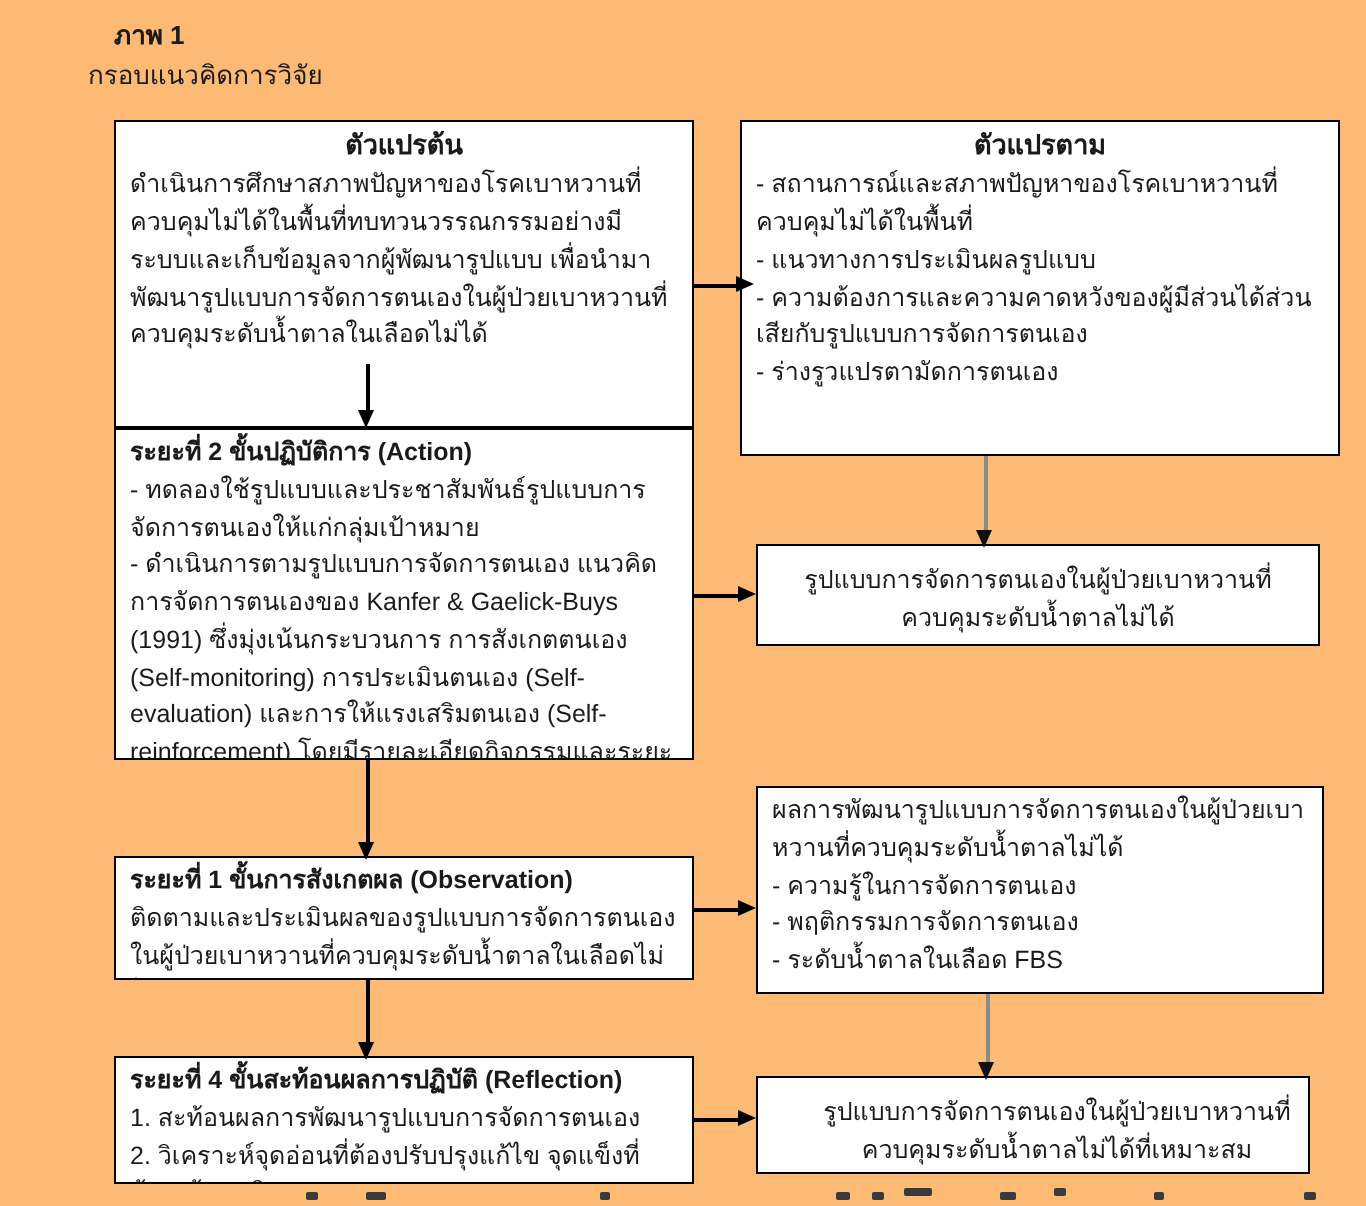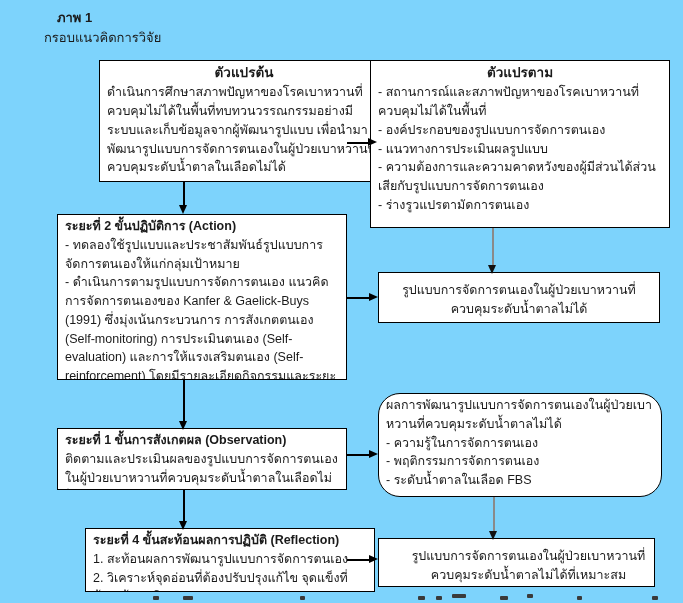--- a/index.html
+++ b/index.html
@@ -5,21 +5,21 @@
   html, body { margin: 0; padding: 0; }
   body {
     font-family: "Liberation Sans", "DejaVu Sans", sans-serif;
     background: #ffffff;
     color: #1a1a1a;
   }
   .canvas {
     position: relative;
     width: 683px;
     height: 603px;
-    background: #7dd3fc;
+    background: #fdba74;
     overflow: hidden;
     font-size: 12.5px;
     line-height: 1.5;
   }
   .fig-label {
     position: absolute; left: 57px; top: 8px;
     font-weight: bold; font-size: 13px;
   }
   .fig-subtitle {
     position: absolute; left: 44px; top: 28px;
@@ -36,29 +36,29 @@
   .box-header {
     text-align: center;
     font-weight: bold;
     font-size: 13.5px;
   }
   .box-heading { font-weight: bold; }
   .box-line { }
   .centered-text { text-align: center; padding-top: 6px; }
 
   
-  .box-l1 { left: 57px; top: 60px;  width: 290px; height: 122px; margin-left: 42px; }
+  .box-l1 { left: 57px; top: 60px;  width: 290px; height: 154px; }
   .box-l2 { left: 57px; top: 214px; width: 290px; height: 166px; }
   .box-l3 { left: 57px; top: 428px; width: 290px; height: 62px;  }
-  .box-l4 { left: 57px; top: 528px; width: 290px; height: 64px; margin-left: 28px;  }
+  .box-l4 { left: 57px; top: 528px; width: 290px; height: 64px;  }
 
   
   .box-r1 { left: 370px; top: 60px;  width: 300px; height: 168px; }
   .box-r2 { left: 378px; top: 272px; width: 282px; height: 51px;  }
-  .box-r3 { left: 378px; top: 393px; width: 284px; height: 104px; border-radius: 22px; }
+  .box-r3 { left: 378px; top: 393px; width: 284px; height: 104px; }
   .box-r4 { left: 378px; top: 538px; width: 277px; height: 49px; padding-left: 31px;  }
 
   
   .h-arrow {
     position: absolute;
     height: 1.5px;
     background: #000000;
   }
   .h-arrow::after {
     content: "";
@@ -144,21 +144,20 @@
 
   <div class="box box-l4">
     <div class="box-heading">ระยะที่ 4 ขั้นสะท้อนผลการปฏิบัติ (Reflection)</div>
     <div class="box-line">1. สะท้อนผลการพัฒนารูปแบบการจัดการตนเอง</div>
     <div class="box-line">2. วิเคราะห์จุดอ่อนที่ต้องปรับปรุงแก้ไข จุดแข็งที่ต้องสร้างเสริม</div>
   </div>
 
   <div class="box box-r1">
     <div class="box-header">ตัวแปรตาม</div>
     <div class="box-line">- สถานการณ์และสภาพปัญหาของโรคเบาหวานที่ควบคุมไม่ได้ในพื้นที่</div>
-    <div class="box-line">- องค์ประกอบของรูปแบบการจัดการตนเอง</div>
     <div class="box-line">- แนวทางการประเมินผลรูปแบบ</div>
     <div class="box-line">- ความต้องการและความคาดหวังของผู้มีส่วนได้ส่วนเสียกับรูปแบบการจัดการตนเอง</div>
     <div class="box-line">- ร่างรูวแปรตามัดการตนเอง</div>
   </div>
 
   <div class="box box-r2">
     <div class="box-line centered-text">รูปแบบการจัดการตนเองในผู้ป่วยเบาหวานที่ควบคุมระดับน้ำตาลไม่ได้</div>
   </div>
 
   <div class="box box-r3">

